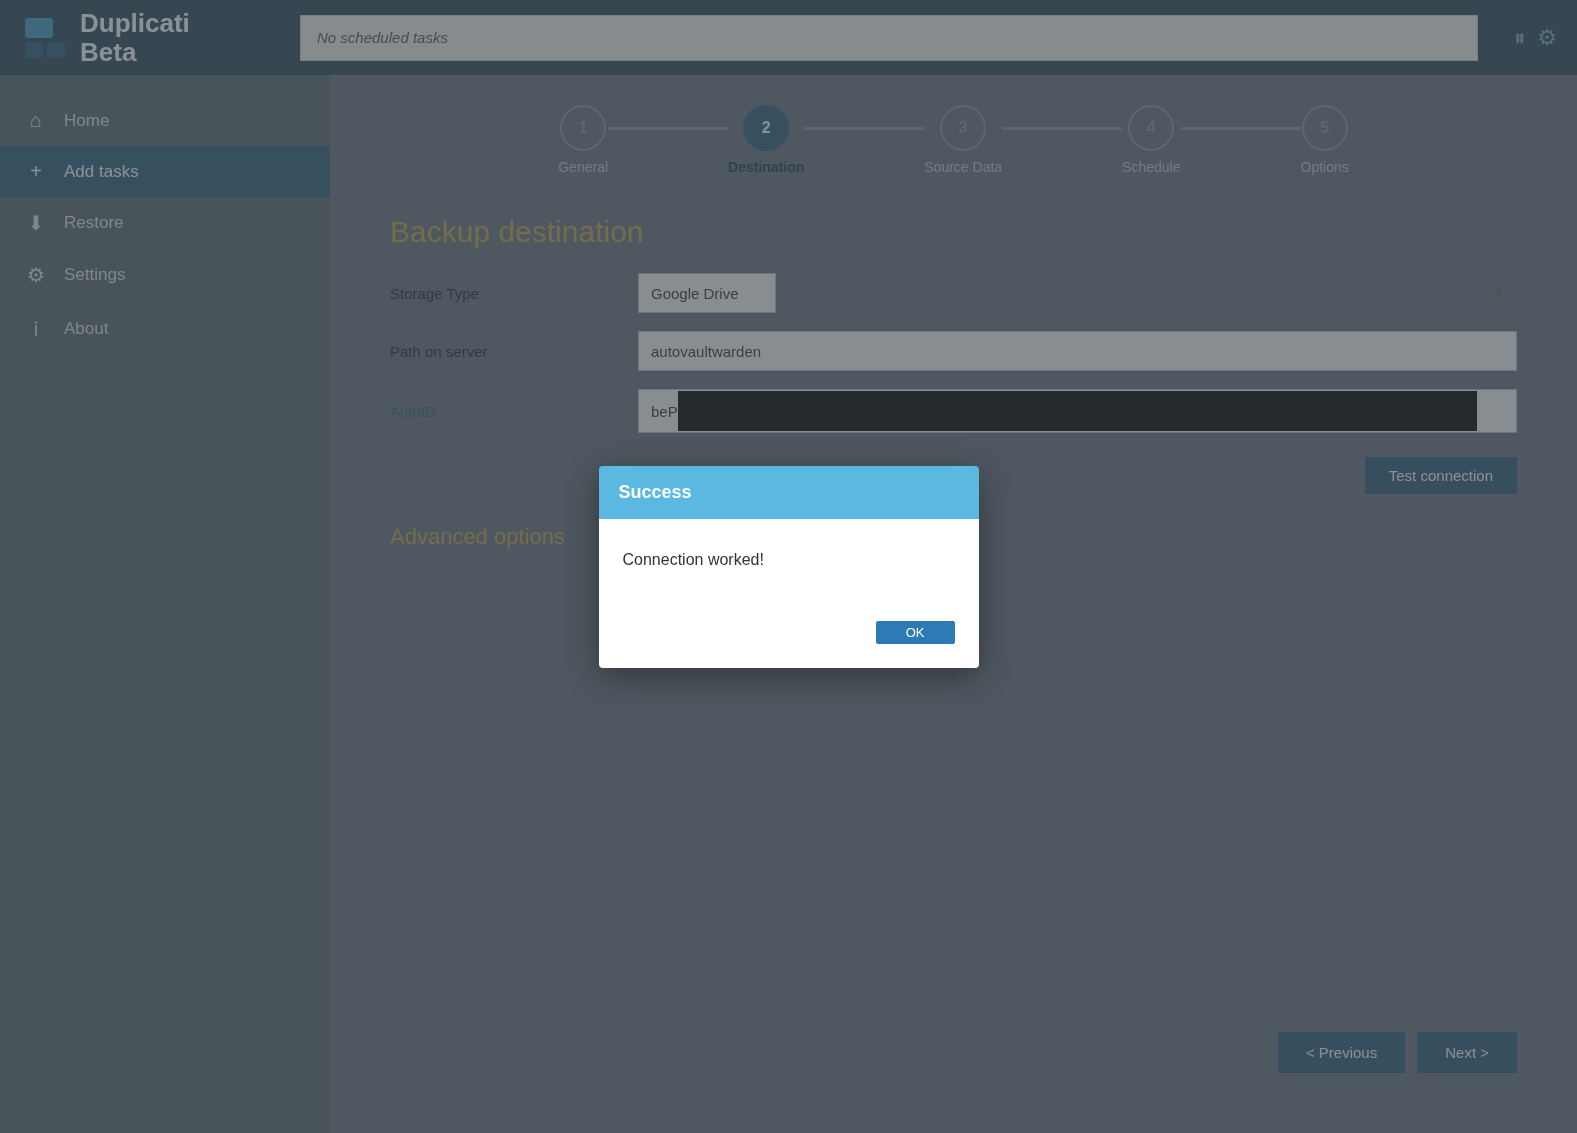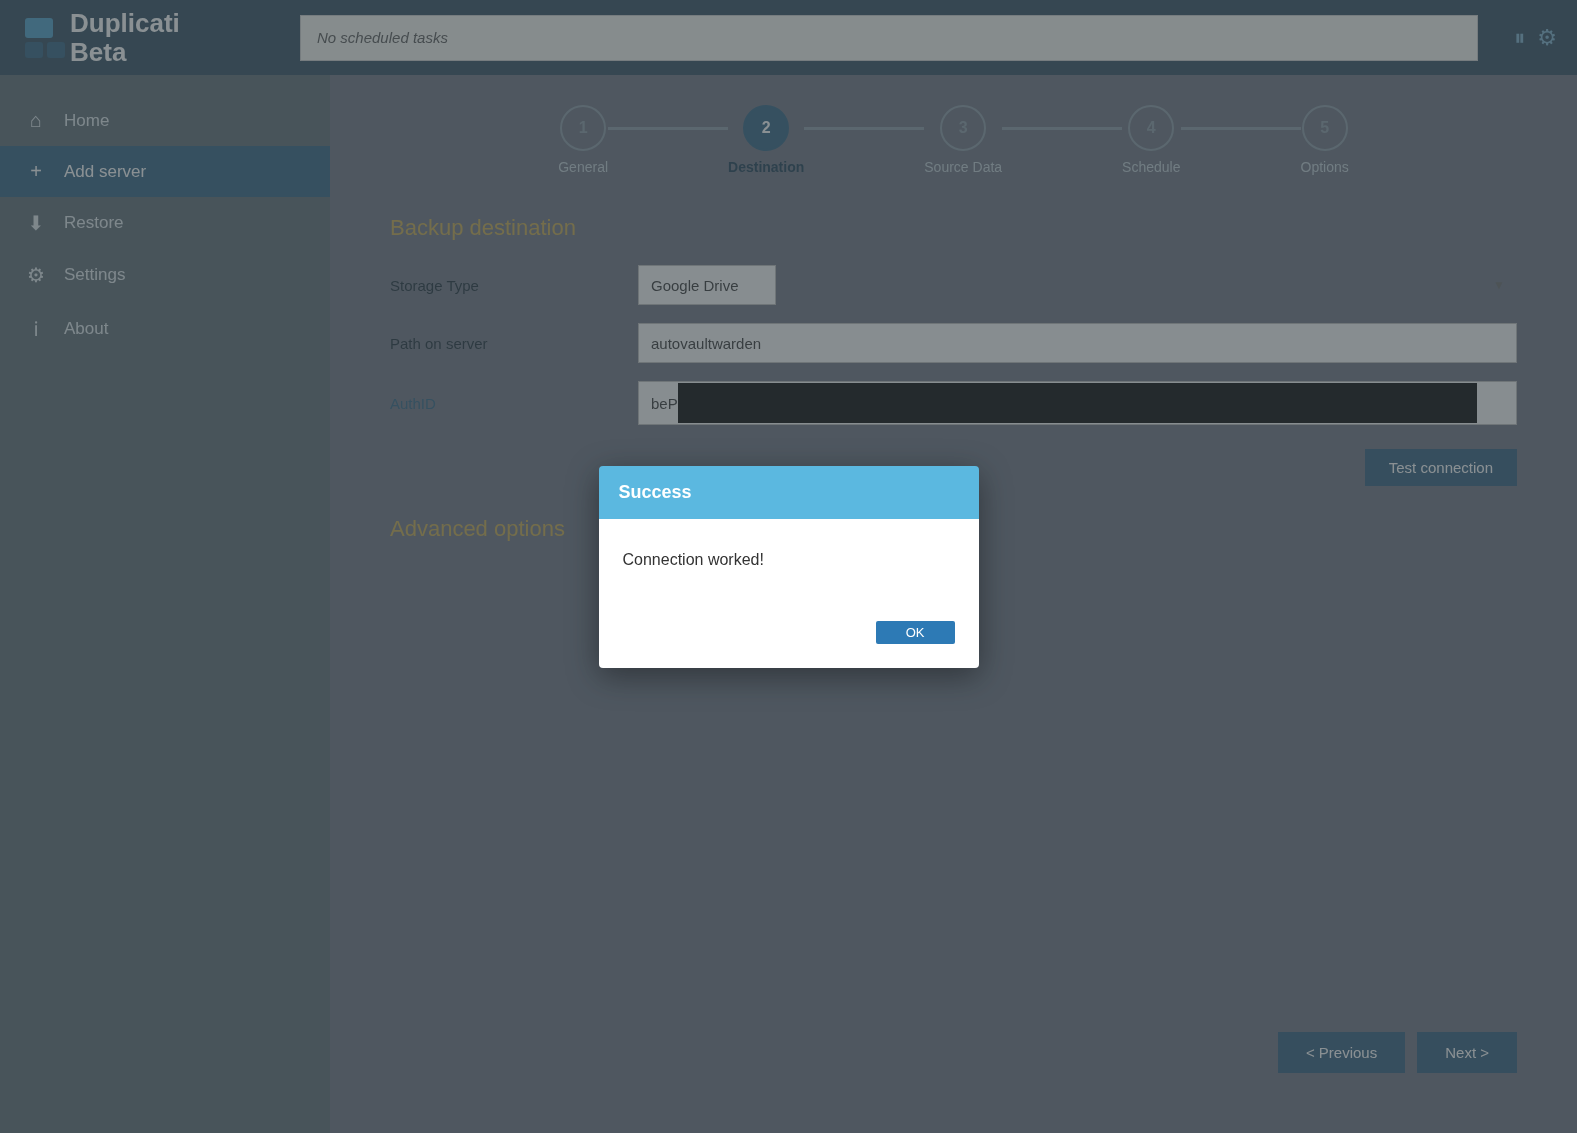--- a/index.html
+++ b/index.html
@@ -16,20 +16,21 @@
       background: #2d4a5e;
       height: 75px;
       display: flex;
       align-items: center;
       padding: 0 20px;
       gap: 20px;
     }
     .logo-area {
       display: flex;
       align-items: center;
+      gap: 10px;
       min-width: 260px;
     }
     .logo-text {
       color: white;
       font-size: 26px;
       font-weight: bold;
       line-height: 1.1;
     }
     .header-status-bar {
       flex: 1;
@@ -143,21 +144,21 @@
       color: #1a3a50;
       font-weight: bold;
     }
 
     
     .form-section {
       background: transparent;
       margin-bottom: 24px;
     }
     .section-title {
-      font-size: 22px;
+      font-size: 30px;
       color: #c8a84b;
       margin-bottom: 24px;
     }
     .form-row {
       display: flex;
       align-items: center;
       margin-bottom: 18px;
       gap: 8px;
     }
     .form-label {
@@ -347,21 +348,21 @@
 
 <div class="layout">
 
   <div class="sidebar">
     <div class="sidebar-item">
       <span class="sidebar-icon">⌂</span>
       <span>Home</span>
     </div>
     <div class="sidebar-item active">
       <span class="sidebar-icon">+</span>
-      <span>Add server</span>
+      <span>Add tasks</span>
     </div>
     <div class="sidebar-item">
       <span class="sidebar-icon">⬇</span>
       <span>Restore</span>
     </div>
     <div class="sidebar-item">
       <span class="sidebar-icon">⚙</span>
       <span>Settings</span>
     </div>
     <div class="sidebar-item">

